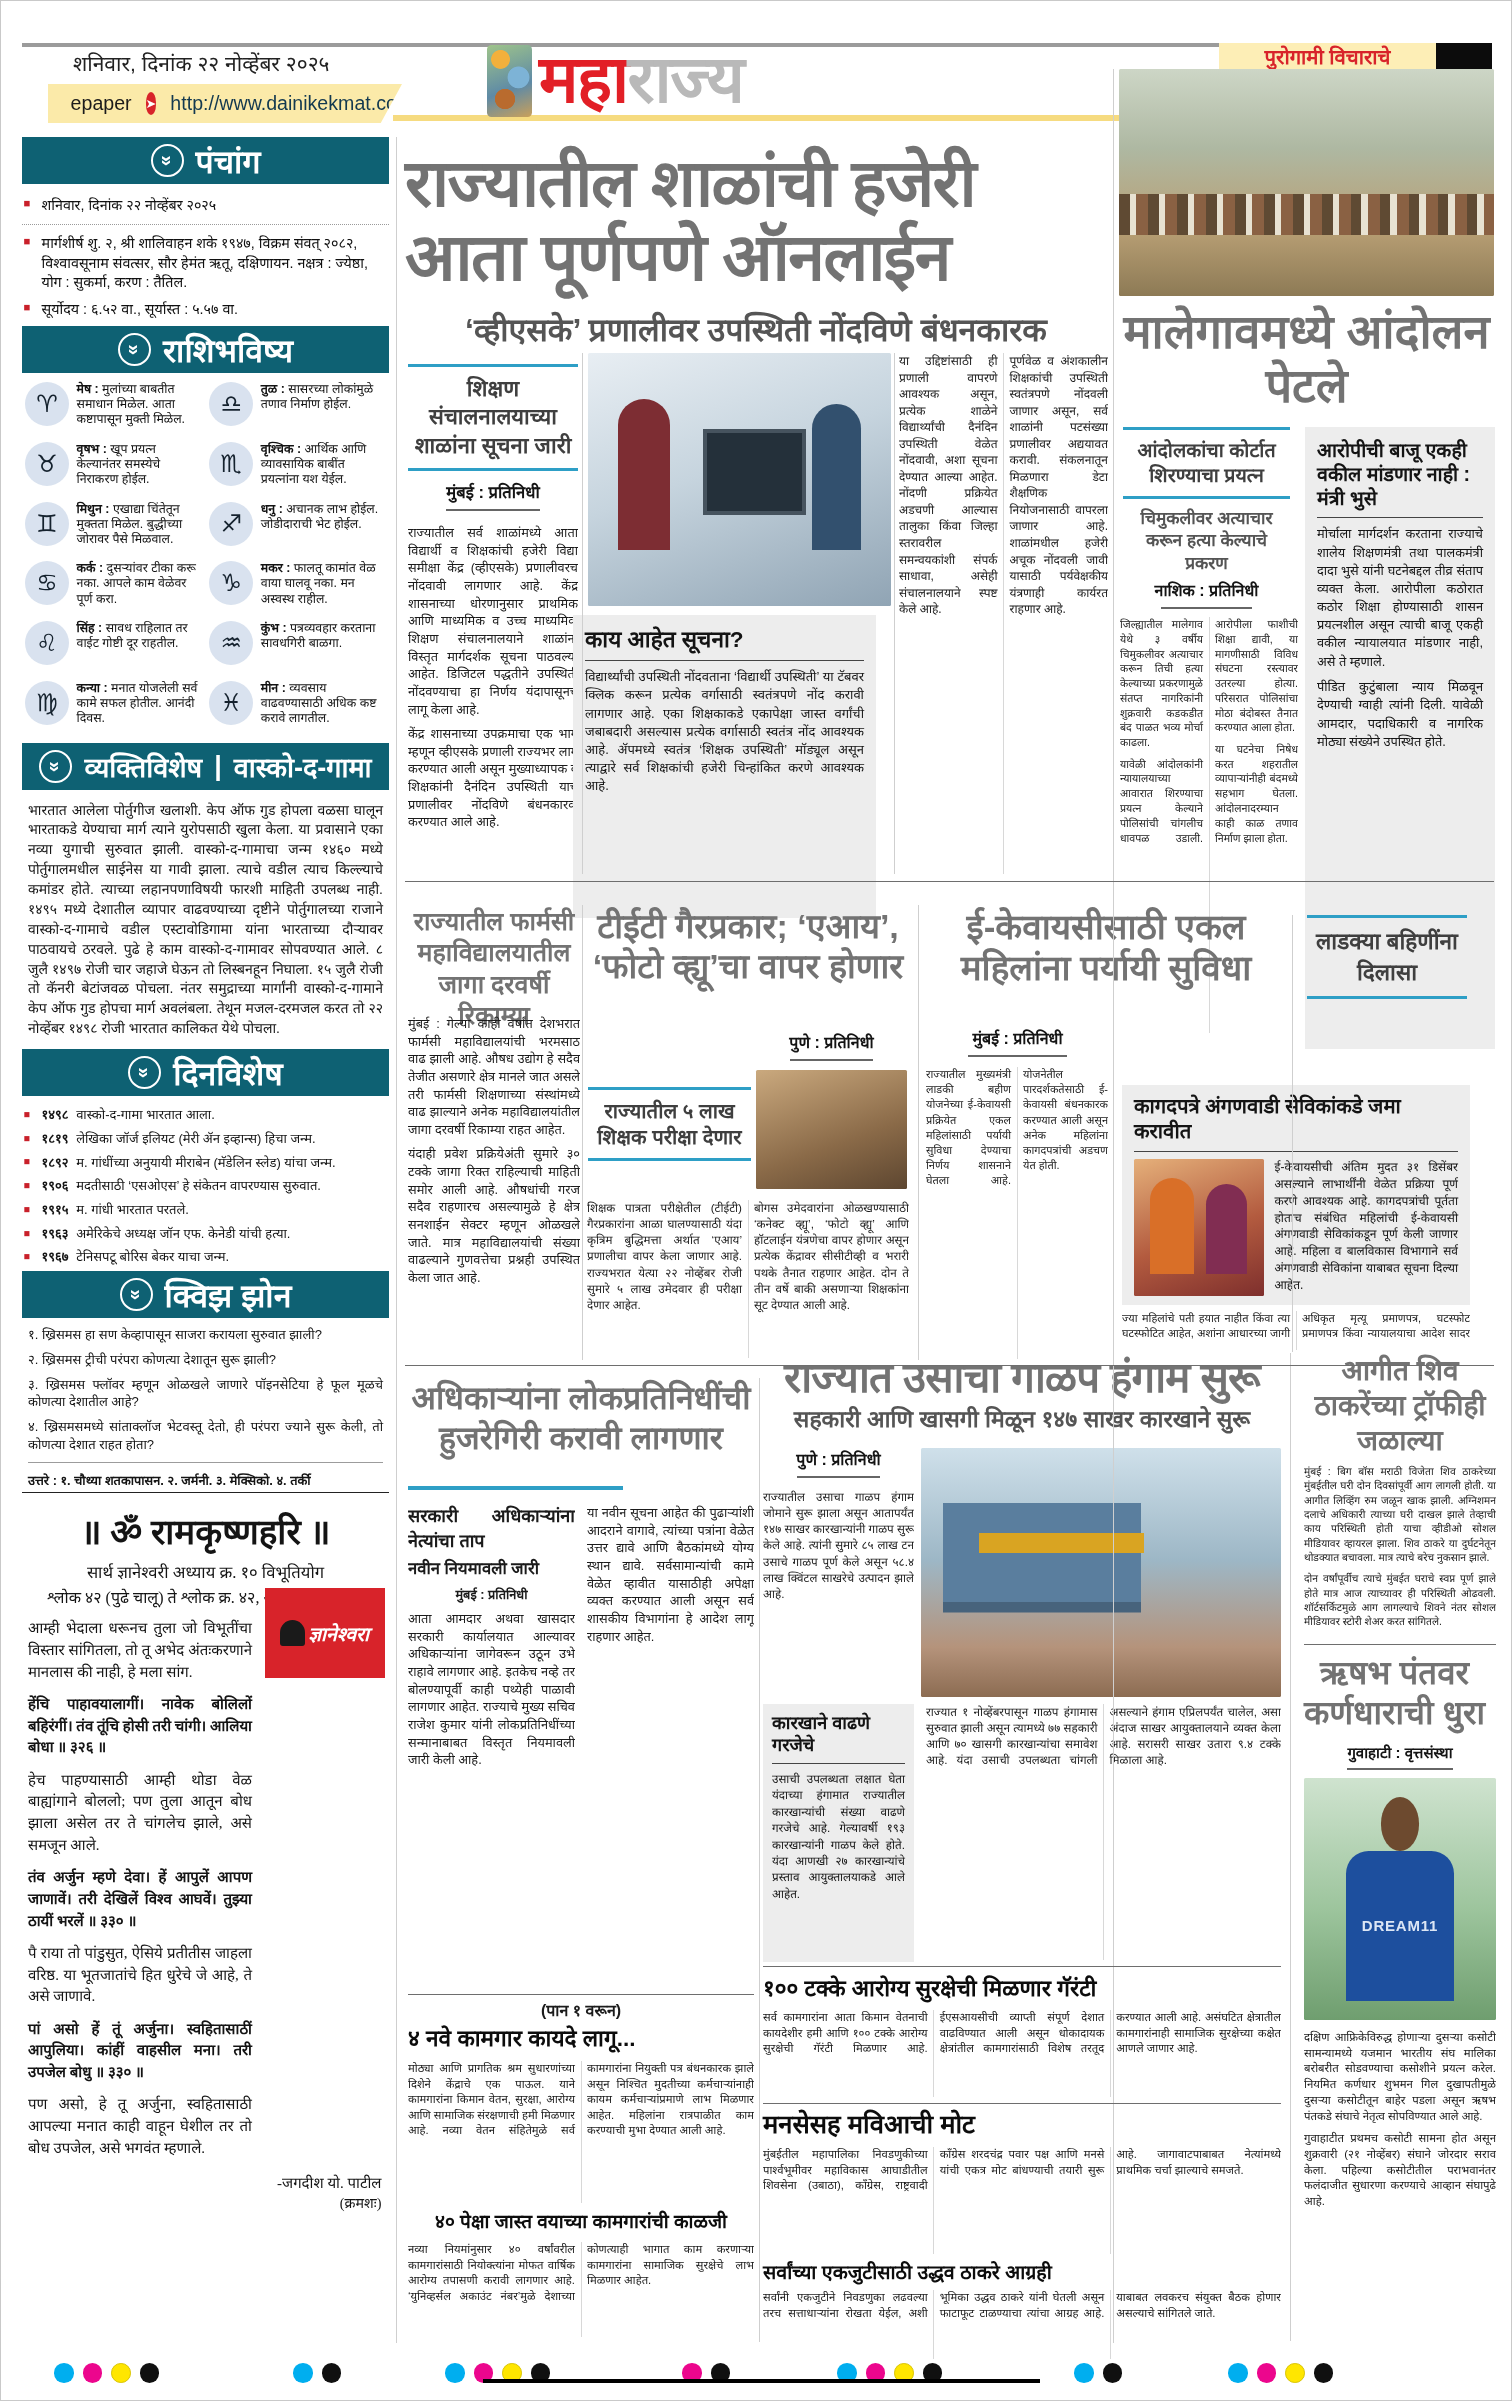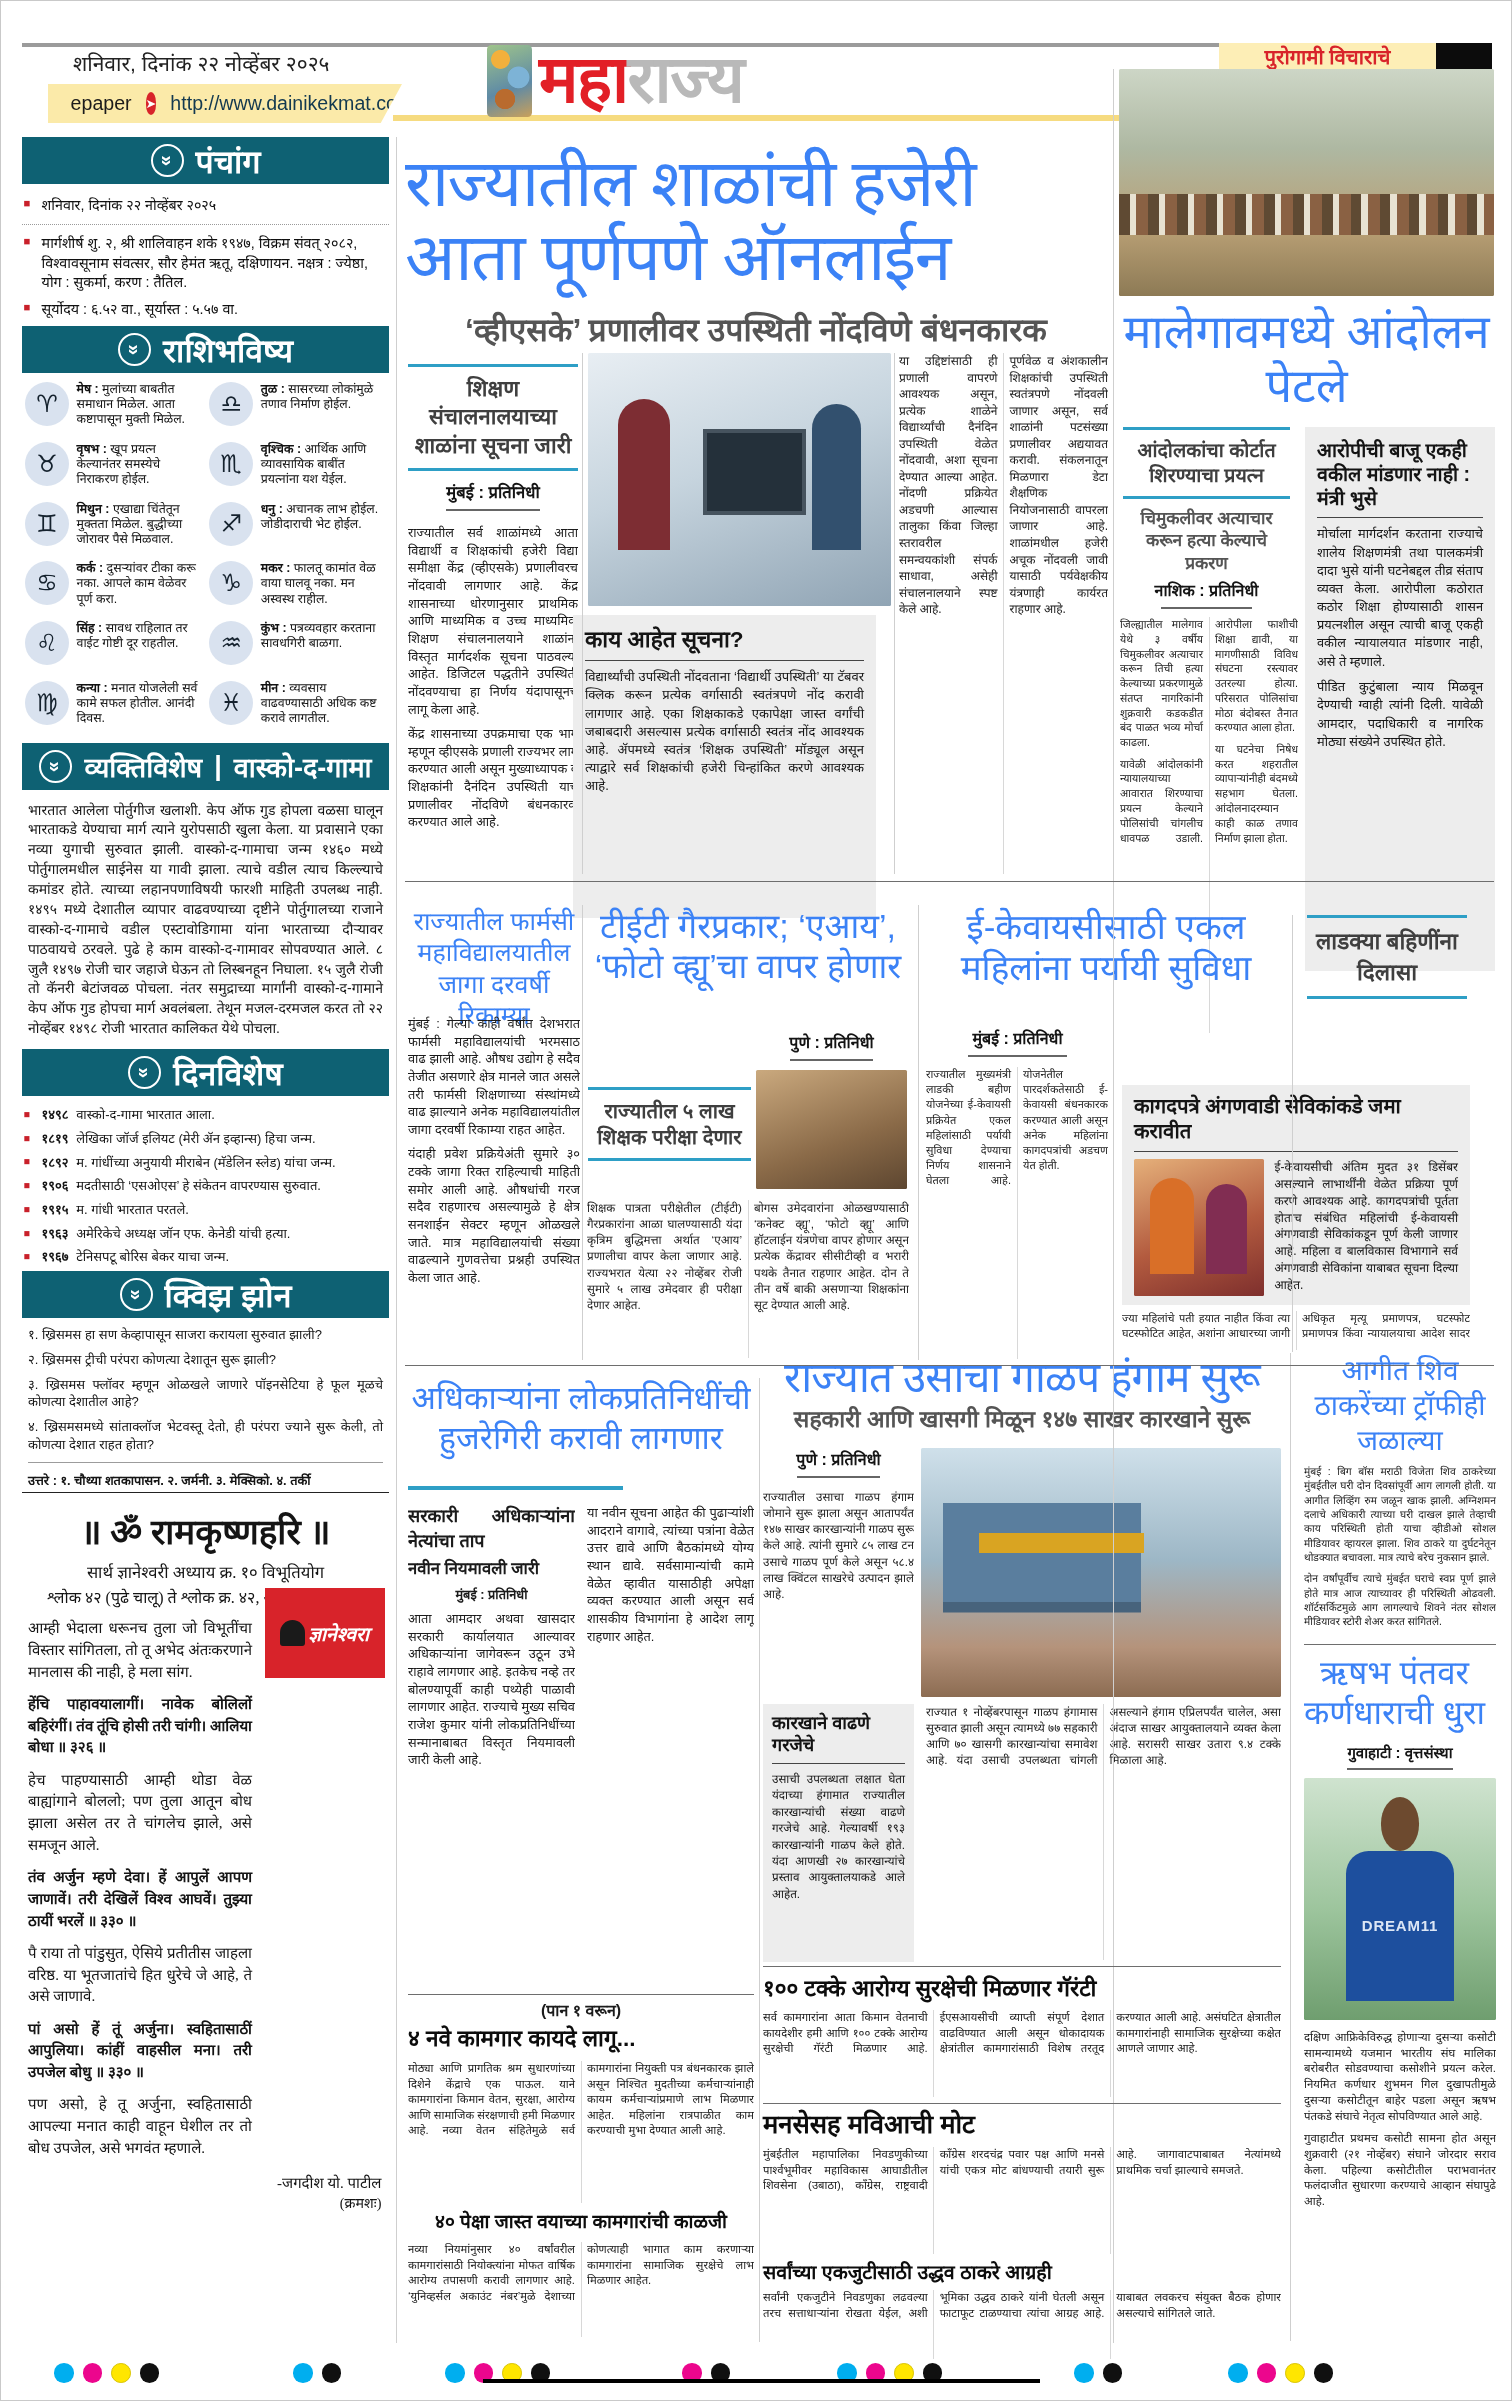--- a/index.html
+++ b/index.html
@@ -54,21 +54,21 @@
 #dnyan .dn-sub{font-size:16.6px;text-align:center;margin-top:6px}
 #dnyan .dn-sub2{font-size:16px;text-align:center;margin-top:3px}
 #badge{position:absolute;right:4.5px;top:96px;width:120px;height:90px;background:#d8232a;color:#fff;display:flex;flex-direction:row;align-items:center;justify-content:center;gap:3px}
 #badge .fig{width:25.6px;height:25.6px;border-radius:50% 50% 3px 3px;background:#1a1a1a}
 #badge .nm{font-size:19.6px;font-style:italic;font-weight:bold}
 .dnp{margin:10.5px 6px 0;font-size:15px;line-height:1.45;text-align:justify}
 .dnp.bold{font-weight:bold}
 #dn-sign{margin:12px 7.5px 0;text-align:right;font-weight:normal;font-size:15px}
 #dn-sign2{margin:1.5px 7.5px 0;text-align:right;font-size:14.3px}
 
-.hl{position:absolute;font-weight:400;color:#3b82f6}
+.hl{position:absolute;font-weight:700;color:#737373}
 .kick{position:absolute;font-weight:bold;color:#3f3f3f;text-align:center;border-top:3px solid #2e9fc6;border-bottom:3px solid #2e9fc6;padding:7.5px 3px;line-height:1.3}
 .subgray{position:absolute;font-weight:bold;color:#555;text-align:center;line-height:1.3}
 .dl{position:absolute;font-weight:bold;text-align:center;font-size:16.6px}
 .dl i{display:block;height:1.5px;background:#666;width:55%;margin:6px auto 0}
 .bd{position:absolute;font-size:12.8px;line-height:1.38;text-align:justify;color:#1b1b1b;overflow:hidden}
 .bd p{margin:0 0 6.8px}
 .cols2{column-count:2;column-gap:12px;column-rule:0.8px solid #d8d8d8}
 .cols3{column-count:3;column-gap:12px;column-rule:0.8px solid #d8d8d8}
 .graybox{position:absolute;background:#ededed;padding:10.5px 12px;overflow:hidden}
 .gbt{font-weight:800;border-bottom:1.5px solid #444;padding-bottom:6px;margin-bottom:7.5px;line-height:1.25}
@@ -308,21 +308,21 @@
   </div>
   <div class="hl" style="left:1118px;top:304px;width:375px;font-size:47px;line-height:1.15;text-align:center">मालेगावमध्ये आंदोलन पेटले</div>
   <div class="kick" style="left:1122px;top:426px;width:167px;font-size:19.6px">आंदोलकांचा कोर्टात शिरण्याचा प्रयत्न</div>
   <div class="subgray" style="left:1122px;top:506px;width:167px;font-size:17.3px">चिमुकलीवर अत्याचार करून हत्या केल्याचे प्रकरण</div>
   <div class="dl" style="left:1122px;top:578px;width:167px;font-size:16px"><span>नाशिक : प्रतिनिधी</span><i></i></div>
   <div class="bd cols2" style="left:1119px;top:616px;width:178px;height:416px;font-size:10.7px">
     <p>जिल्ह्यातील मालेगाव येथे ३ वर्षीय चिमुकलीवर अत्याचार करून तिची हत्या केल्याच्या प्रकरणामुळे संतप्त नागरिकांनी शुक्रवारी कडकडीत बंद पाळत भव्य मोर्चा काढला.</p>
       <p>यावेळी आंदोलकांनी न्यायालयाच्या आवारात शिरण्याचा प्रयत्न केल्याने पोलिसांची चांगलीच धावपळ उडाली. आरोपीला फाशीची शिक्षा द्यावी, या मागणीसाठी विविध संघटना रस्त्यावर उतरल्या होत्या. परिसरात पोलिसांचा मोठा बंदोबस्त तैनात करण्यात आला होता.</p>
       <p>या घटनेचा निषेध करत शहरातील व्यापाऱ्यांनीही बंदमध्ये सहभाग घेतला. आंदोलनादरम्यान काही काळ तणाव निर्माण झाला होता.</p>
   </div>
-  <div class="graybox" style="left:1304px;top:426px;width:190px;height:544px">
+  <div class="graybox" style="left:1304px;top:426px;width:190px;height:622px">
     <div class="gbt" style="font-size:19.6px">आरोपीची बाजू एकही वकील मांडणार नाही : मंत्री भुसे</div>
     <div style="font-size:12.8px;line-height:1.42;text-align:justify">
       <p style="margin:0 0 7.5px">मोर्चाला मार्गदर्शन करताना राज्याचे शालेय शिक्षणमंत्री तथा पालकमंत्री दादा भुसे यांनी घटनेबद्दल तीव्र संताप व्यक्त केला. आरोपीला कठोरात कठोर शिक्षा होण्यासाठी शासन प्रयत्नशील असून त्याची बाजू एकही वकील न्यायालयात मांडणार नाही, असे ते म्हणाले.</p>
       <p style="margin:0">पीडित कुटुंबाला न्याय मिळवून देण्याची ग्वाही त्यांनी दिली. यावेळी आमदार, पदाधिकारी व नागरिक मोठ्या संख्येने उपस्थित होते.</p>
     </div>
   </div>
 
   <div class="hl" style="left:407px;top:905px;width:172px;font-size:25px;line-height:1.25;text-align:center">राज्यातील फार्मसी महाविद्यालयातील जागा दरवर्षी रिकाम्या</div>
   <div class="bd" style="left:407px;top:1014px;width:172px;height:343px">
     <p>मुंबई : गेल्या काही वर्षांत देशभरात फार्मसी महाविद्यालयांची भरमसाठ वाढ झाली आहे. औषध उद्योग हे सदैव तेजीत असणारे क्षेत्र मानले जात असले तरी फार्मसी शिक्षणाच्या संस्थांमध्ये वाढ झाल्याने अनेक महाविद्यालयांतील जागा दरवर्षी रिकाम्या राहत आहेत.</p>

